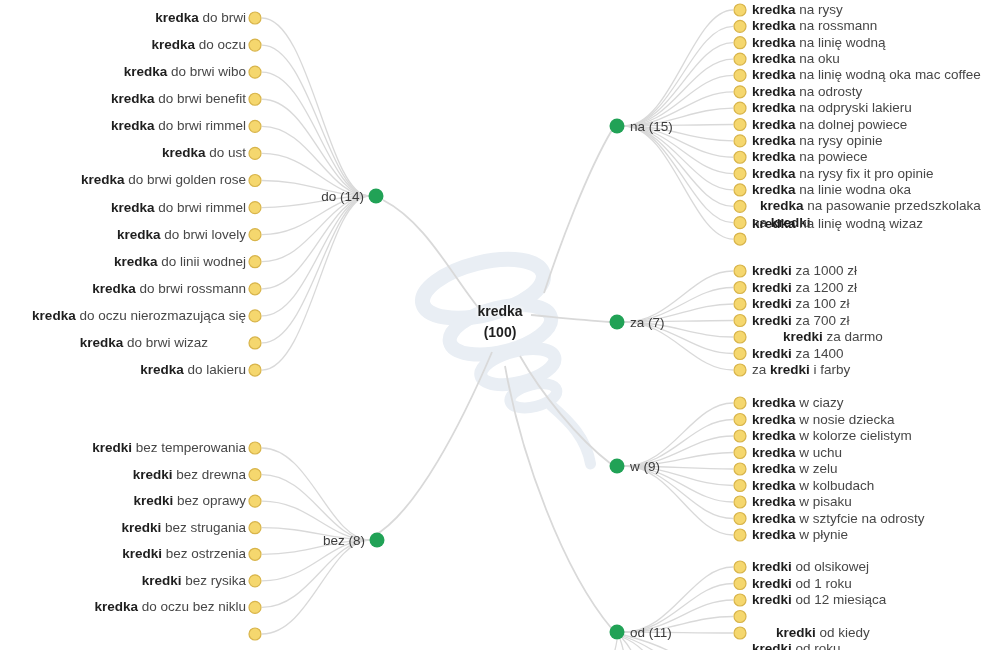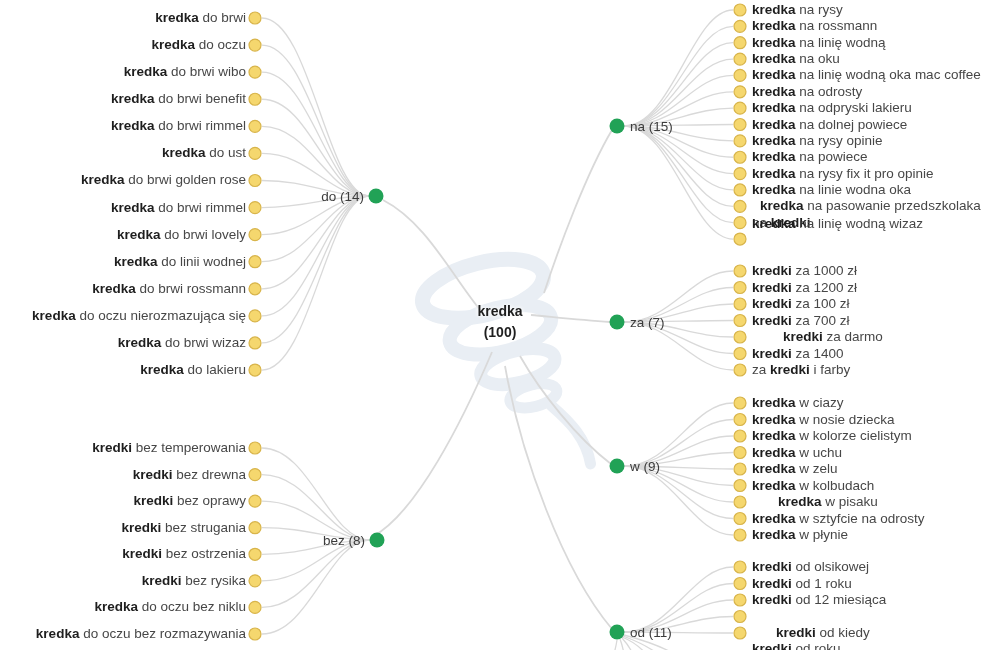--- a/index.html
+++ b/index.html
@@ -183,31 +183,30 @@
     <div class="leaf-label left" style="top: 72.16px; right: 754px;"><span class="seg-b">kredka</span><span class="seg-n"> do brwi wibo</span></div>
     <div class="leaf-label left" style="top: 99.24px; right: 754px;"><span class="seg-b">kredka</span><span class="seg-n"> do brwi benefit</span></div>
     <div class="leaf-label left" style="top: 126.32px; right: 754px;"><span class="seg-b">kredka</span><span class="seg-n"> do brwi rimmel</span></div>
     <div class="leaf-label left" style="top: 153.4px; right: 754px;"><span class="seg-b">kredka</span><span class="seg-n"> do ust</span></div>
     <div class="leaf-label left" style="top: 180.48px; right: 754px;"><span class="seg-b">kredka</span><span class="seg-n"> do brwi golden rose</span></div>
     <div class="leaf-label left" style="top: 207.56px; right: 754px;"><span class="seg-b">kredka</span><span class="seg-n"> do brwi rimmel</span></div>
     <div class="leaf-label left" style="top: 234.64px; right: 754px;"><span class="seg-b">kredka</span><span class="seg-n"> do brwi lovely</span></div>
     <div class="leaf-label left" style="top: 261.72px; right: 754px;"><span class="seg-b">kredka</span><span class="seg-n"> do linii wodnej</span></div>
     <div class="leaf-label left" style="top: 288.8px; right: 754px;"><span class="seg-b">kredka</span><span class="seg-n"> do brwi rossmann</span></div>
     <div class="leaf-label left" style="top: 315.88px; right: 754px;"><span class="seg-b">kredka</span><span class="seg-n"> do oczu nierozmazująca się</span></div>
-    <div class="leaf-label left" style="top: 342.96px; right: 754px;"><span class="seg-b">kredka</span><span class="seg-n"> do brwi wizaz</span></div>
+    <div class="leaf-label left" style="top: 342.96px; right: 792px;"><span class="seg-b">kredka</span><span class="seg-n"> do brwi wizaz</span></div>
     <div class="leaf-label left" style="top: 370.04px; right: 754px;"><span class="seg-b">kredka</span><span class="seg-n"> do lakieru</span></div>
     <div class="branch-label" style="top: 196px; right: 636px;">do (14)</div>
     <div class="leaf-label left" style="top: 448px; right: 754px;"><span class="seg-b">kredki</span><span class="seg-n"> bez temperowania</span></div>
     <div class="leaf-label left" style="top: 474.57px; right: 754px;"><span class="seg-b">kredki</span><span class="seg-n"> bez drewna</span></div>
     <div class="leaf-label left" style="top: 501.14px; right: 754px;"><span class="seg-b">kredki</span><span class="seg-n"> bez oprawy</span></div>
     <div class="leaf-label left" style="top: 527.71px; right: 754px;"><span class="seg-b">kredki</span><span class="seg-n"> bez strugania</span></div>
     <div class="leaf-label left" style="top: 554.28px; right: 754px;"><span class="seg-b">kredki</span><span class="seg-n"> bez ostrzenia</span></div>
     <div class="leaf-label left" style="top: 580.85px; right: 754px;"><span class="seg-b">kredki</span><span class="seg-n"> bez rysika</span></div>
     <div class="leaf-label left" style="top: 607.42px; right: 754px;"><span class="seg-b">kredka</span><span class="seg-n"> do oczu bez niklu</span></div>
-    <div class="leaf-label left" style="top: 633.99px; right: 754px;"><span class="seg-b">kredka</span><span class="seg-n"> do oczu bez rozmazywania</span></div>
     <div class="branch-label" style="top: 540px; right: 635px;">bez (8)</div>
     <div class="leaf-label right" style="top: 10px; left: 752px;"><span class="seg-b">kredka</span><span class="seg-n"> na rysy</span></div>
     <div class="leaf-label right" style="top: 26.36px; left: 752px;"><span class="seg-b">kredka</span><span class="seg-n"> na rossmann</span></div>
     <div class="leaf-label right" style="top: 42.72px; left: 752px;"><span class="seg-b">kredka</span><span class="seg-n"> na linię wodną</span></div>
     <div class="leaf-label right" style="top: 59.08px; left: 752px;"><span class="seg-b">kredka</span><span class="seg-n"> na oku</span></div>
     <div class="leaf-label right" style="top: 75.44px; left: 752px;"><span class="seg-b">kredka</span><span class="seg-n"> na linię wodną oka mac coffee</span></div>
     <div class="leaf-label right" style="top: 91.8px; left: 752px;"><span class="seg-b">kredka</span><span class="seg-n"> na odrosty</span></div>
     <div class="leaf-label right" style="top: 108.16px; left: 752px;"><span class="seg-b">kredka</span><span class="seg-n"> na odpryski lakieru</span></div>
     <div class="leaf-label right" style="top: 124.52px; left: 752px;"><span class="seg-b">kredka</span><span class="seg-n"> na dolnej powiece</span></div>
     <div class="leaf-label right" style="top: 140.88px; left: 752px;"><span class="seg-b">kredka</span><span class="seg-n"> na rysy opinie</span></div>
@@ -225,21 +224,21 @@
     <div class="leaf-label right" style="top: 337px; left: 752px; padding-left: 31px;"><span class="seg-b">kredki</span><span class="seg-n"> za darmo</span></div>
     <div class="leaf-label right" style="top: 353.5px; left: 752px;"><span class="seg-b">kredki</span><span class="seg-n"> za 1400</span></div>
     <div class="leaf-label right" style="top: 370px; left: 752px;"><span class="seg-n">za </span><span class="seg-b">kredki</span><span class="seg-n"> i farby</span></div>
     <div class="branch-label" style="top: 322px; left: 630px;">za (7)</div>
     <div class="leaf-label right" style="top: 403px; left: 752px;"><span class="seg-b">kredka</span><span class="seg-n"> w ciazy</span></div>
     <div class="leaf-label right" style="top: 419.5px; left: 752px;"><span class="seg-b">kredka</span><span class="seg-n"> w nosie dziecka</span></div>
     <div class="leaf-label right" style="top: 436px; left: 752px;"><span class="seg-b">kredka</span><span class="seg-n"> w kolorze cielistym</span></div>
     <div class="leaf-label right" style="top: 452.5px; left: 752px;"><span class="seg-b">kredka</span><span class="seg-n"> w uchu</span></div>
     <div class="leaf-label right" style="top: 469px; left: 752px;"><span class="seg-b">kredka</span><span class="seg-n"> w zelu</span></div>
     <div class="leaf-label right" style="top: 485.5px; left: 752px; text-align: center;"><span class="seg-b">kredka</span><span class="seg-n"> w kolbudach</span></div>
-    <div class="leaf-label right" style="top: 502px; left: 752px; margin-left: 26px;"><span class="seg-b">kredka</span><span class="seg-n"> w pisaku</span></div>
+    <div class="leaf-label right" style="top: 502px; left: 752px;"><span class="seg-b">kredka</span><span class="seg-n"> w pisaku</span></div>
     <div class="leaf-label right" style="top: 518.5px; left: 752px;"><span class="seg-b">kredka</span><span class="seg-n"> w sztyfcie na odrosty</span></div>
     <div class="leaf-label right" style="top: 535px; left: 752px;"><span class="seg-b">kredka</span><span class="seg-n"> w płynie</span></div>
     <div class="branch-label" style="top: 466px; left: 630px;">w (9)</div>
     <div class="leaf-label right" style="top: 567px; left: 752px;"><span class="seg-b">kredki</span><span class="seg-n"> od olsikowej</span></div>
     <div class="leaf-label right" style="top: 583.5px; left: 752px;"><span class="seg-b">kredki</span><span class="seg-n"> od 1 roku</span></div>
     <div class="leaf-label right" style="top: 600px; left: 752px;"><span class="seg-b">kredki</span><span class="seg-n"> od 12 miesiąca</span></div>
     <div class="leaf-label right" style="top: 616.5px; left: 752px; margin-top: 32px;"><span class="seg-b">kredki</span><span class="seg-n"> od roku</span></div>
     <div class="leaf-label right" style="top: 633px; left: 752px; margin-left: 24px;"><span class="seg-b">kredki</span><span class="seg-n"> od kiedy</span></div>
     <div class="branch-label" style="top: 632px; left: 630px;">od (11)</div>
   </div>

